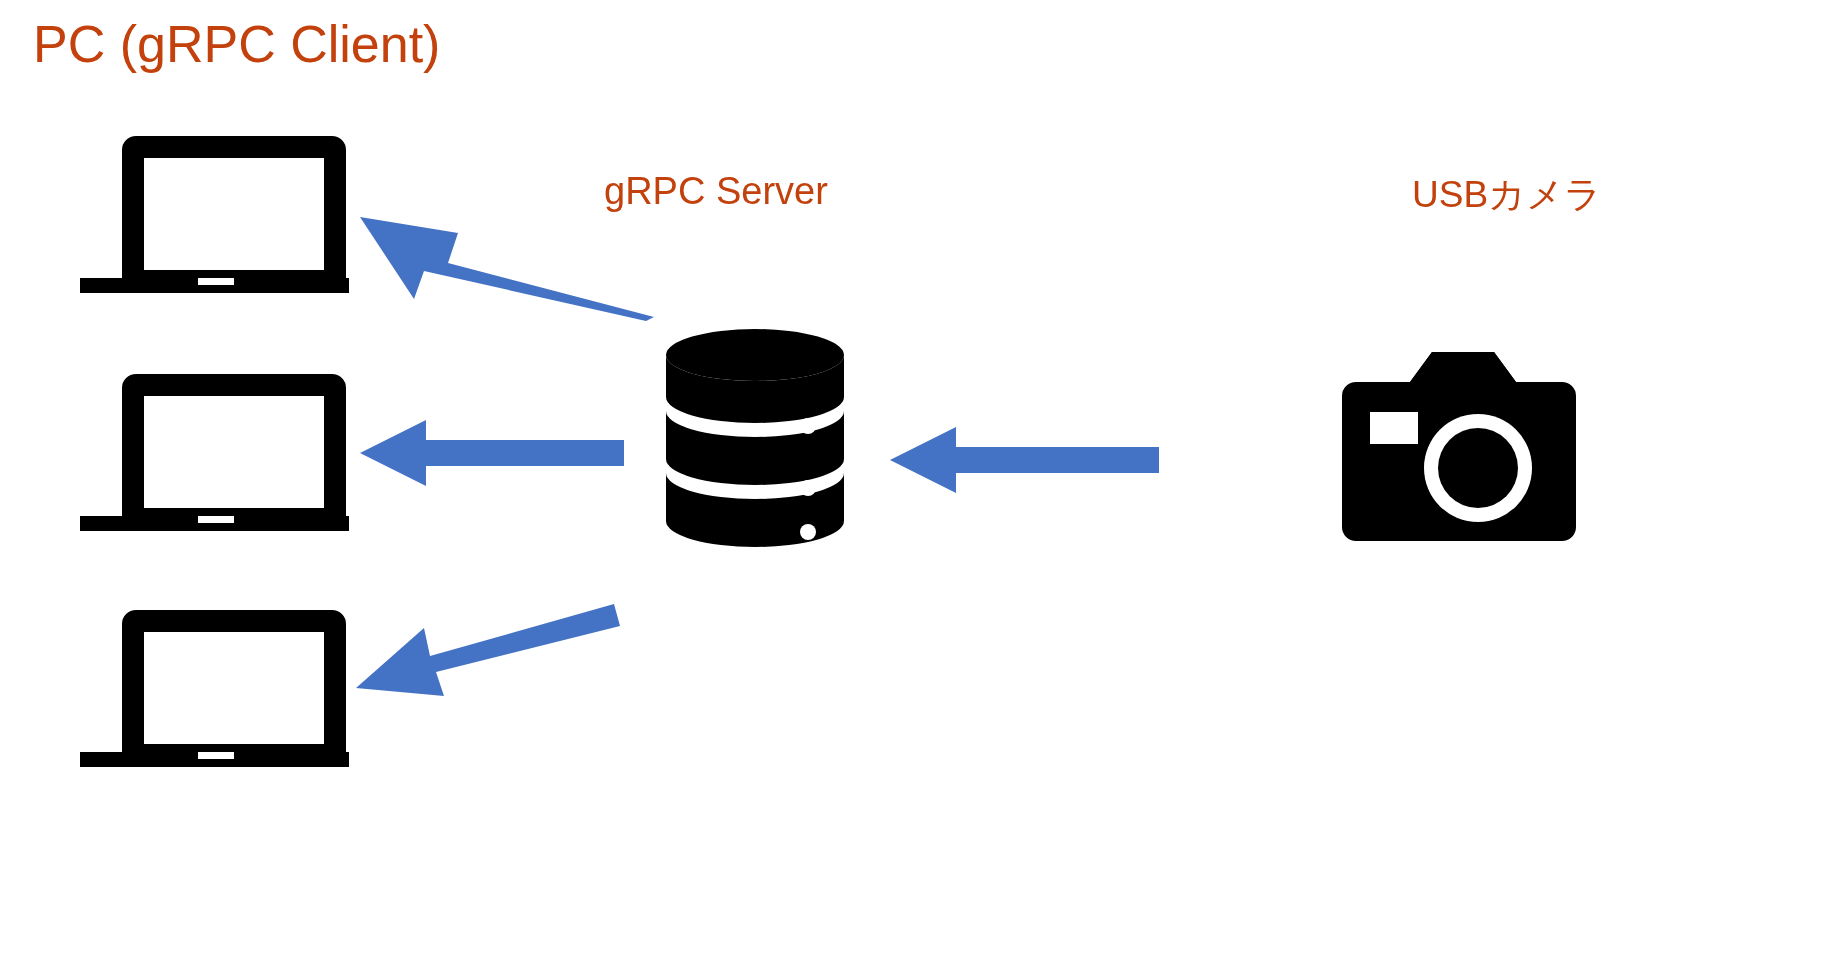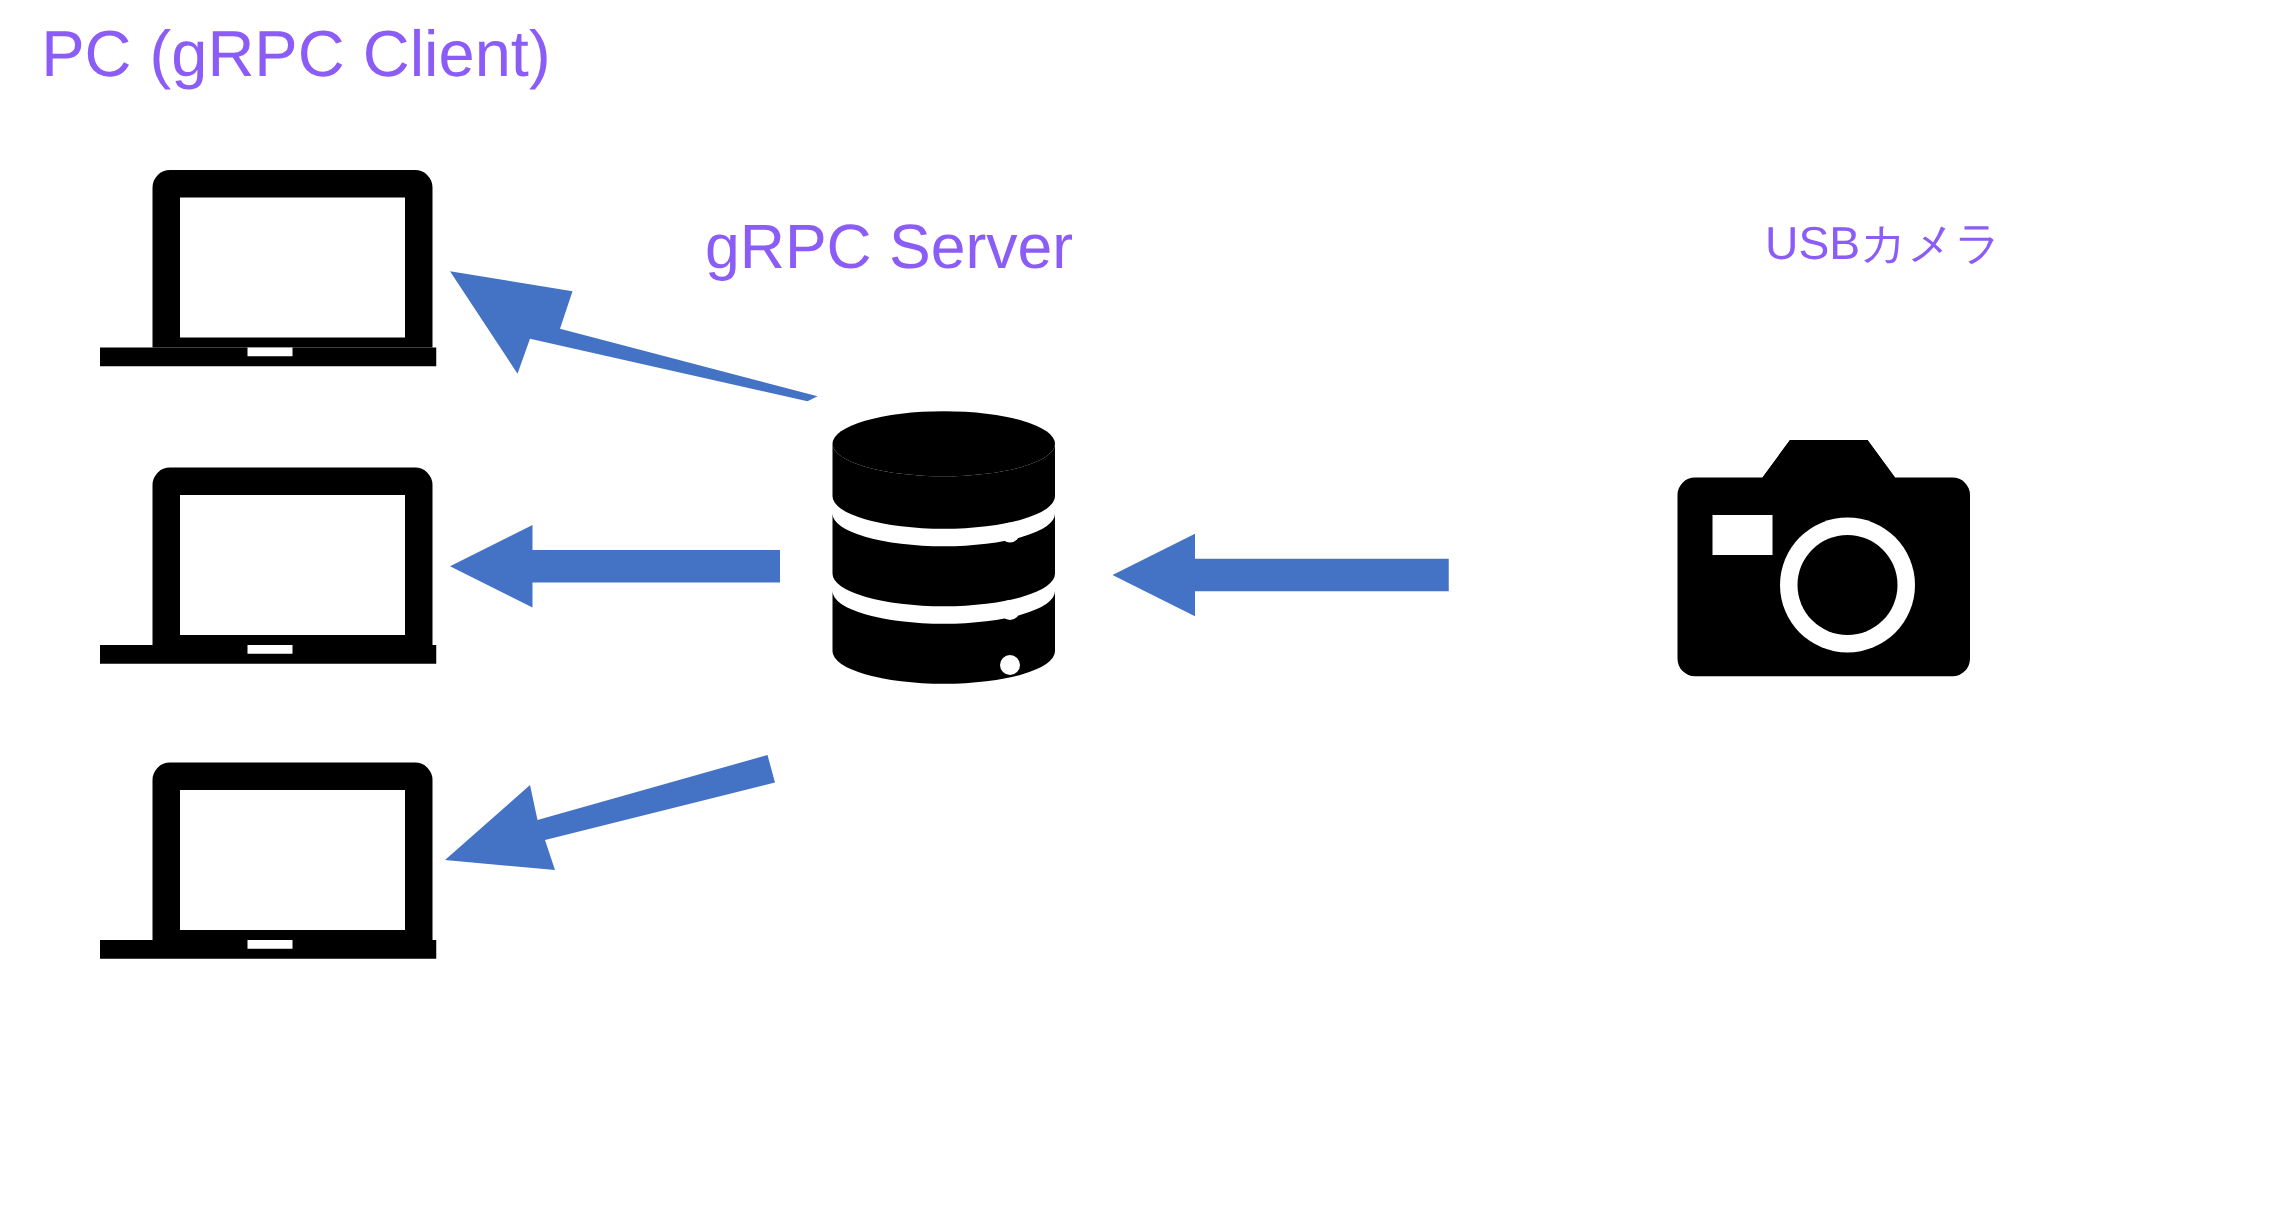--- a/index.html
+++ b/index.html
@@ -12,35 +12,35 @@
   }
   #canvas {
     position: relative;
     width: 1826px;
     height: 970px;
     background: #ffffff;
     overflow: hidden;
   }
   .label {
     position: absolute;
-    color: #8b5cf6;
+    color: #c2410c;
     white-space: nowrap;
     line-height: 1;
     font-weight: 400;
     letter-spacing: 0px;
   }
   #label-client {
     left: 33px;
     top: 18px;
     font-size: 52px;
   }
   #label-server {
-    left: 564px;
+    left: 604px;
     top: 172px;
-    font-size: 50px;
+    font-size: 38px;
   }
   #label-camera {
     left: 1412px;
     top: 176px;
     font-size: 37px;
   }
   .laptop {
     position: absolute;
     width: 285px;
     height: 165px;

